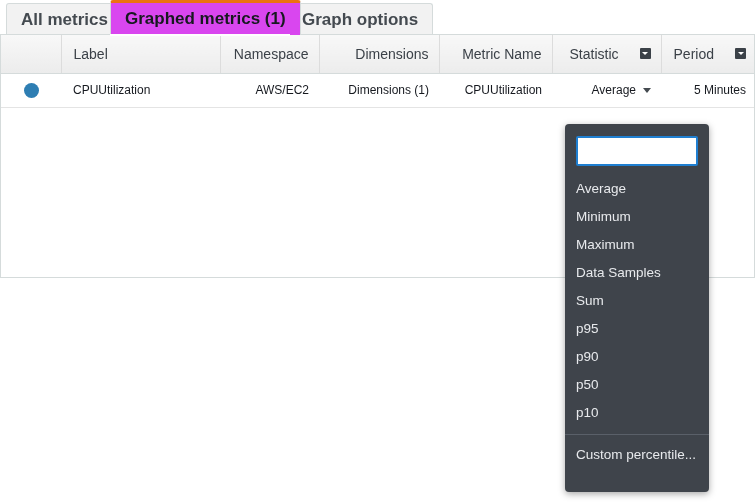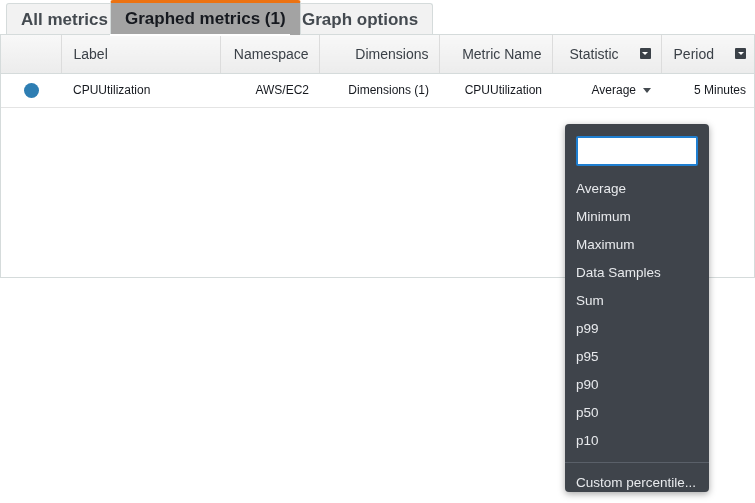--- a/index.html
+++ b/index.html
@@ -41,21 +41,21 @@
     align-items: center;
     justify-content: center;
     padding: 0 14px;
     white-space: nowrap;
     cursor: pointer;
     user-select: none;
   }
   .tab.active {
     top: 0;
     height: 35px;
-    background: #a3a3a3;
+    background: #d946ef;
     border: 1px solid #d5dbdb;
     border-top: 3px solid #ec7211;
     border-bottom: none;
     color: #16191f;
     z-index: 4;
   }
   #tab-0 { left: 6px; }
   #tab-1 { left: 110px; }
   #tab-2 { left: 287px; }
 
@@ -330,21 +330,20 @@
 <div class="dropdown">
   <div class="dd-search-wrap">
     <input class="dd-search" type="text" autocomplete="off" value="" style="">
   </div>
   <ul class="dd-list">
     <li class="dd-item">Average</li>
     <li class="dd-item">Minimum</li>
     <li class="dd-item">Maximum</li>
     <li class="dd-item">Data Samples</li>
     <li class="dd-item">Sum</li>
-    <li class="dd-item">p99</li>
     <li class="dd-item">p95</li>
     <li class="dd-item">p90</li>
     <li class="dd-item">p50</li>
     <li class="dd-item">p10</li>
   </ul>
   <div class="dd-sep"></div>
   <div class="dd-item">Custom percentile...</div>
 </div>
 
 </body></html>

